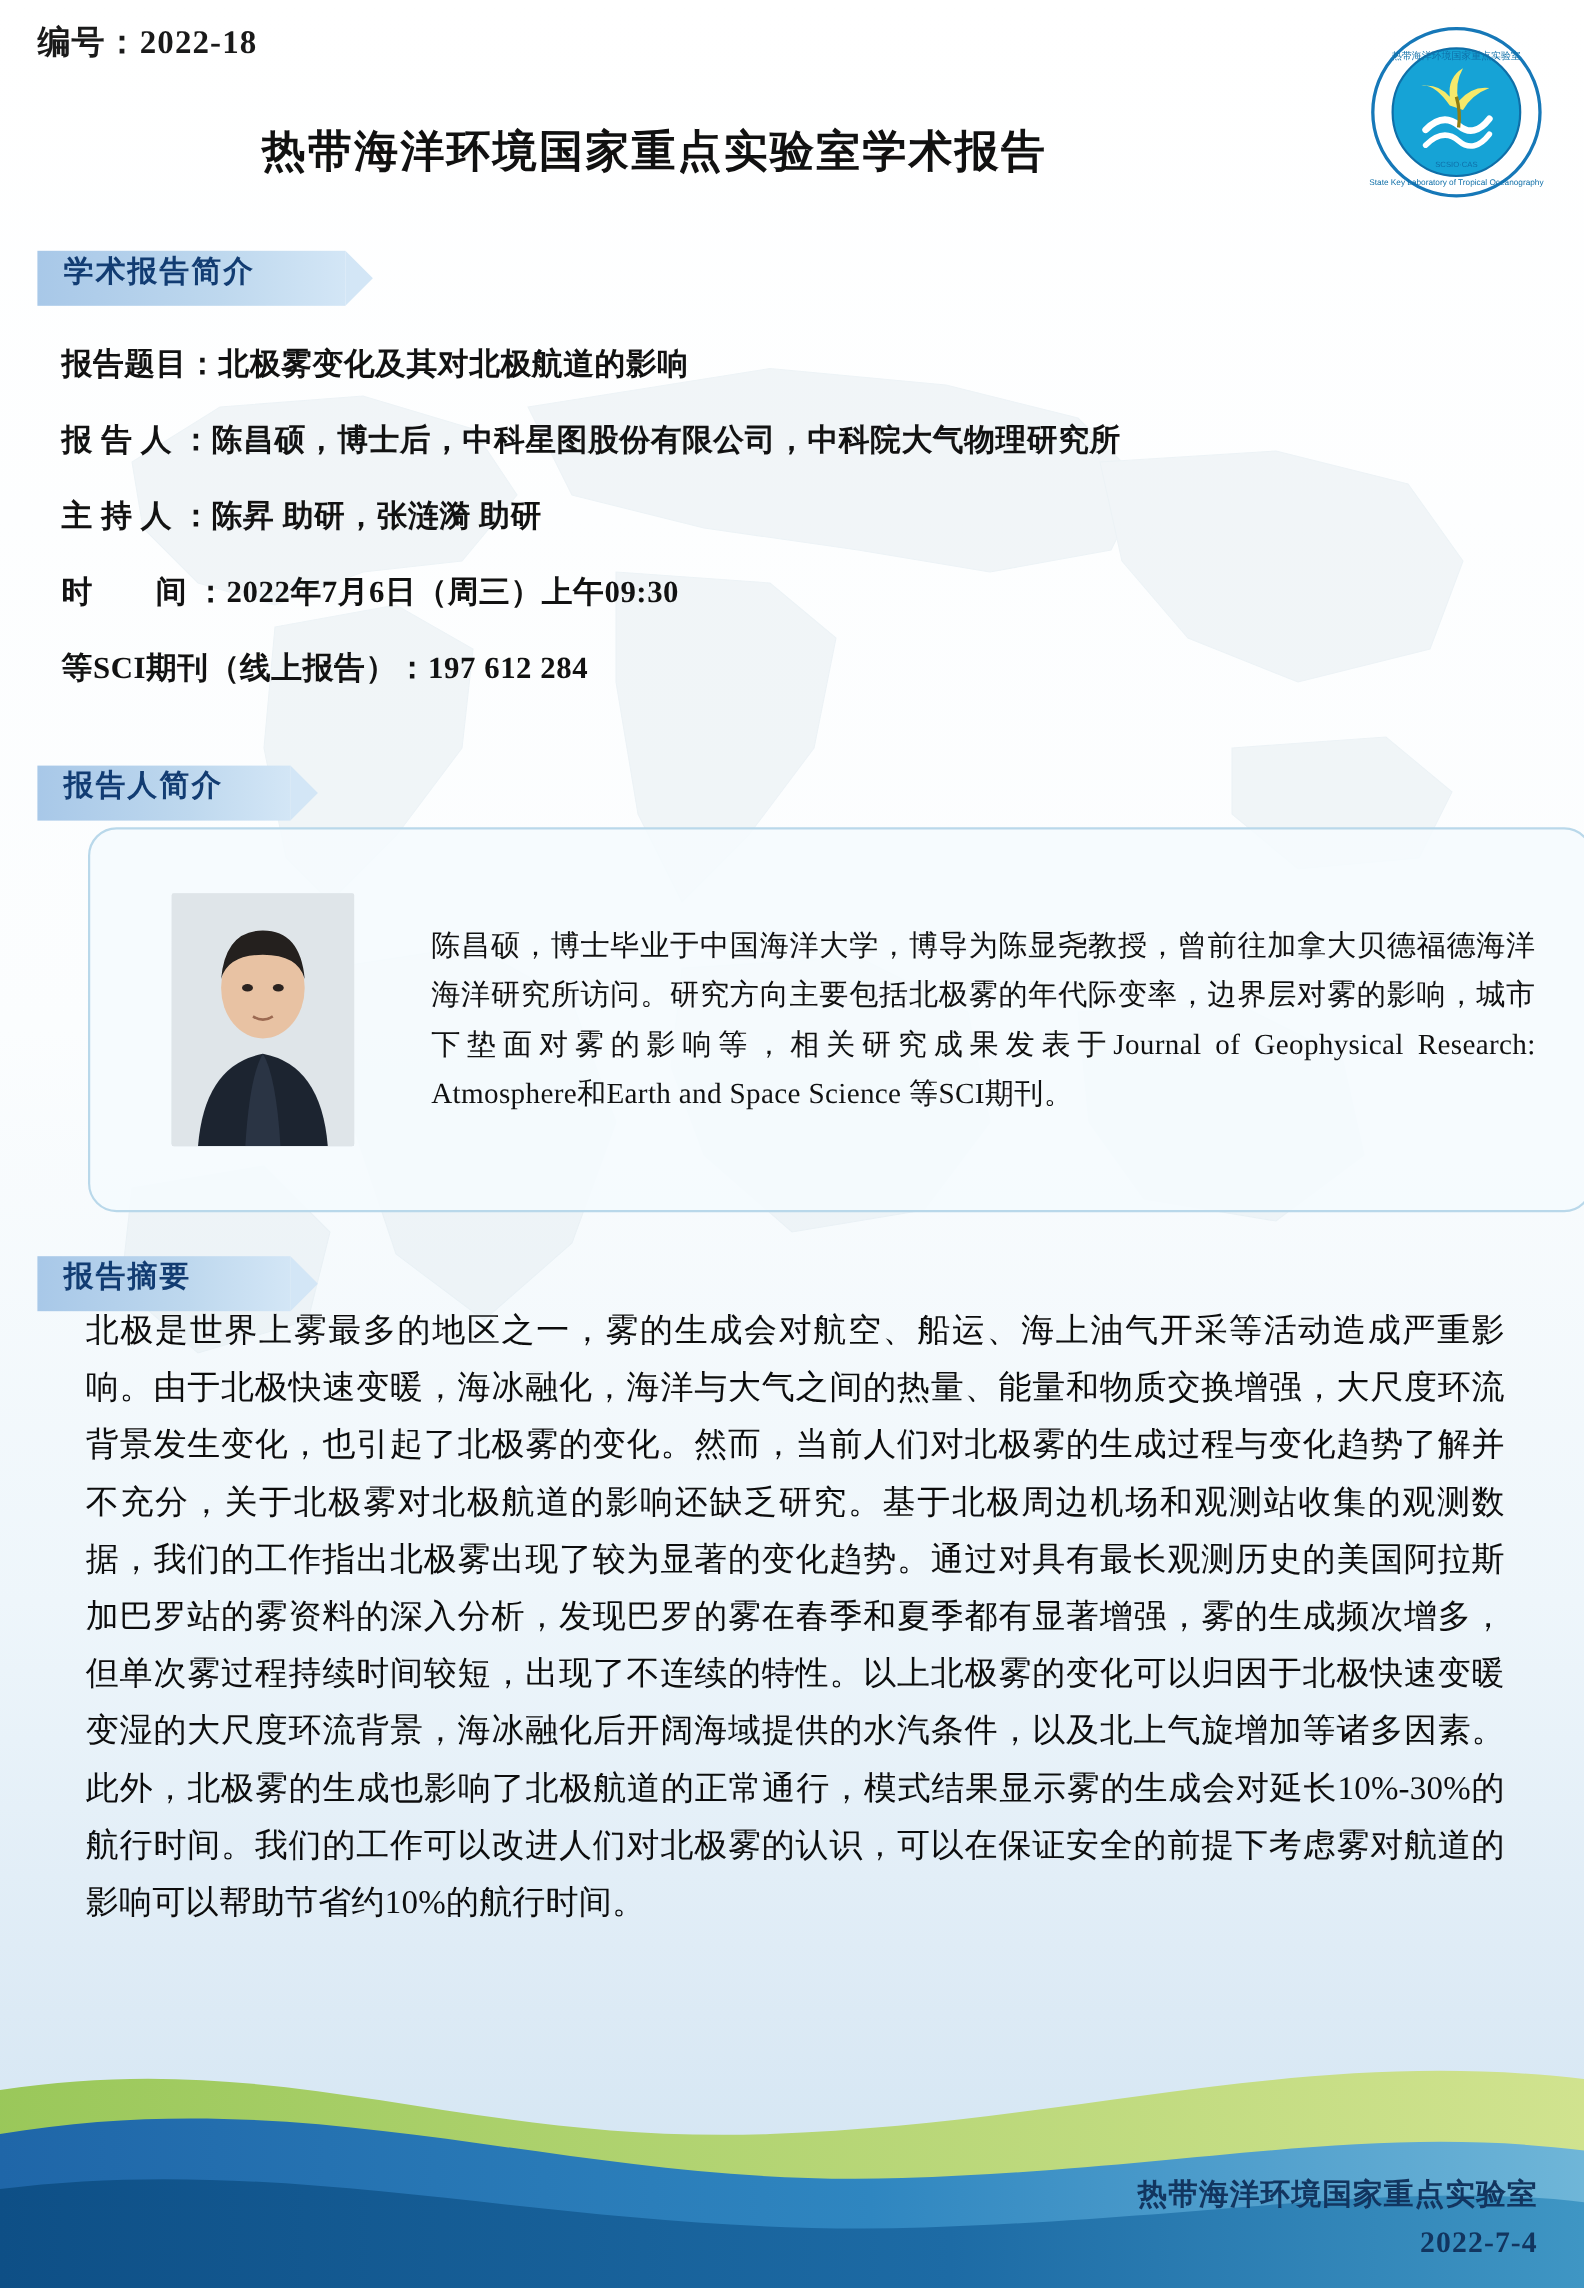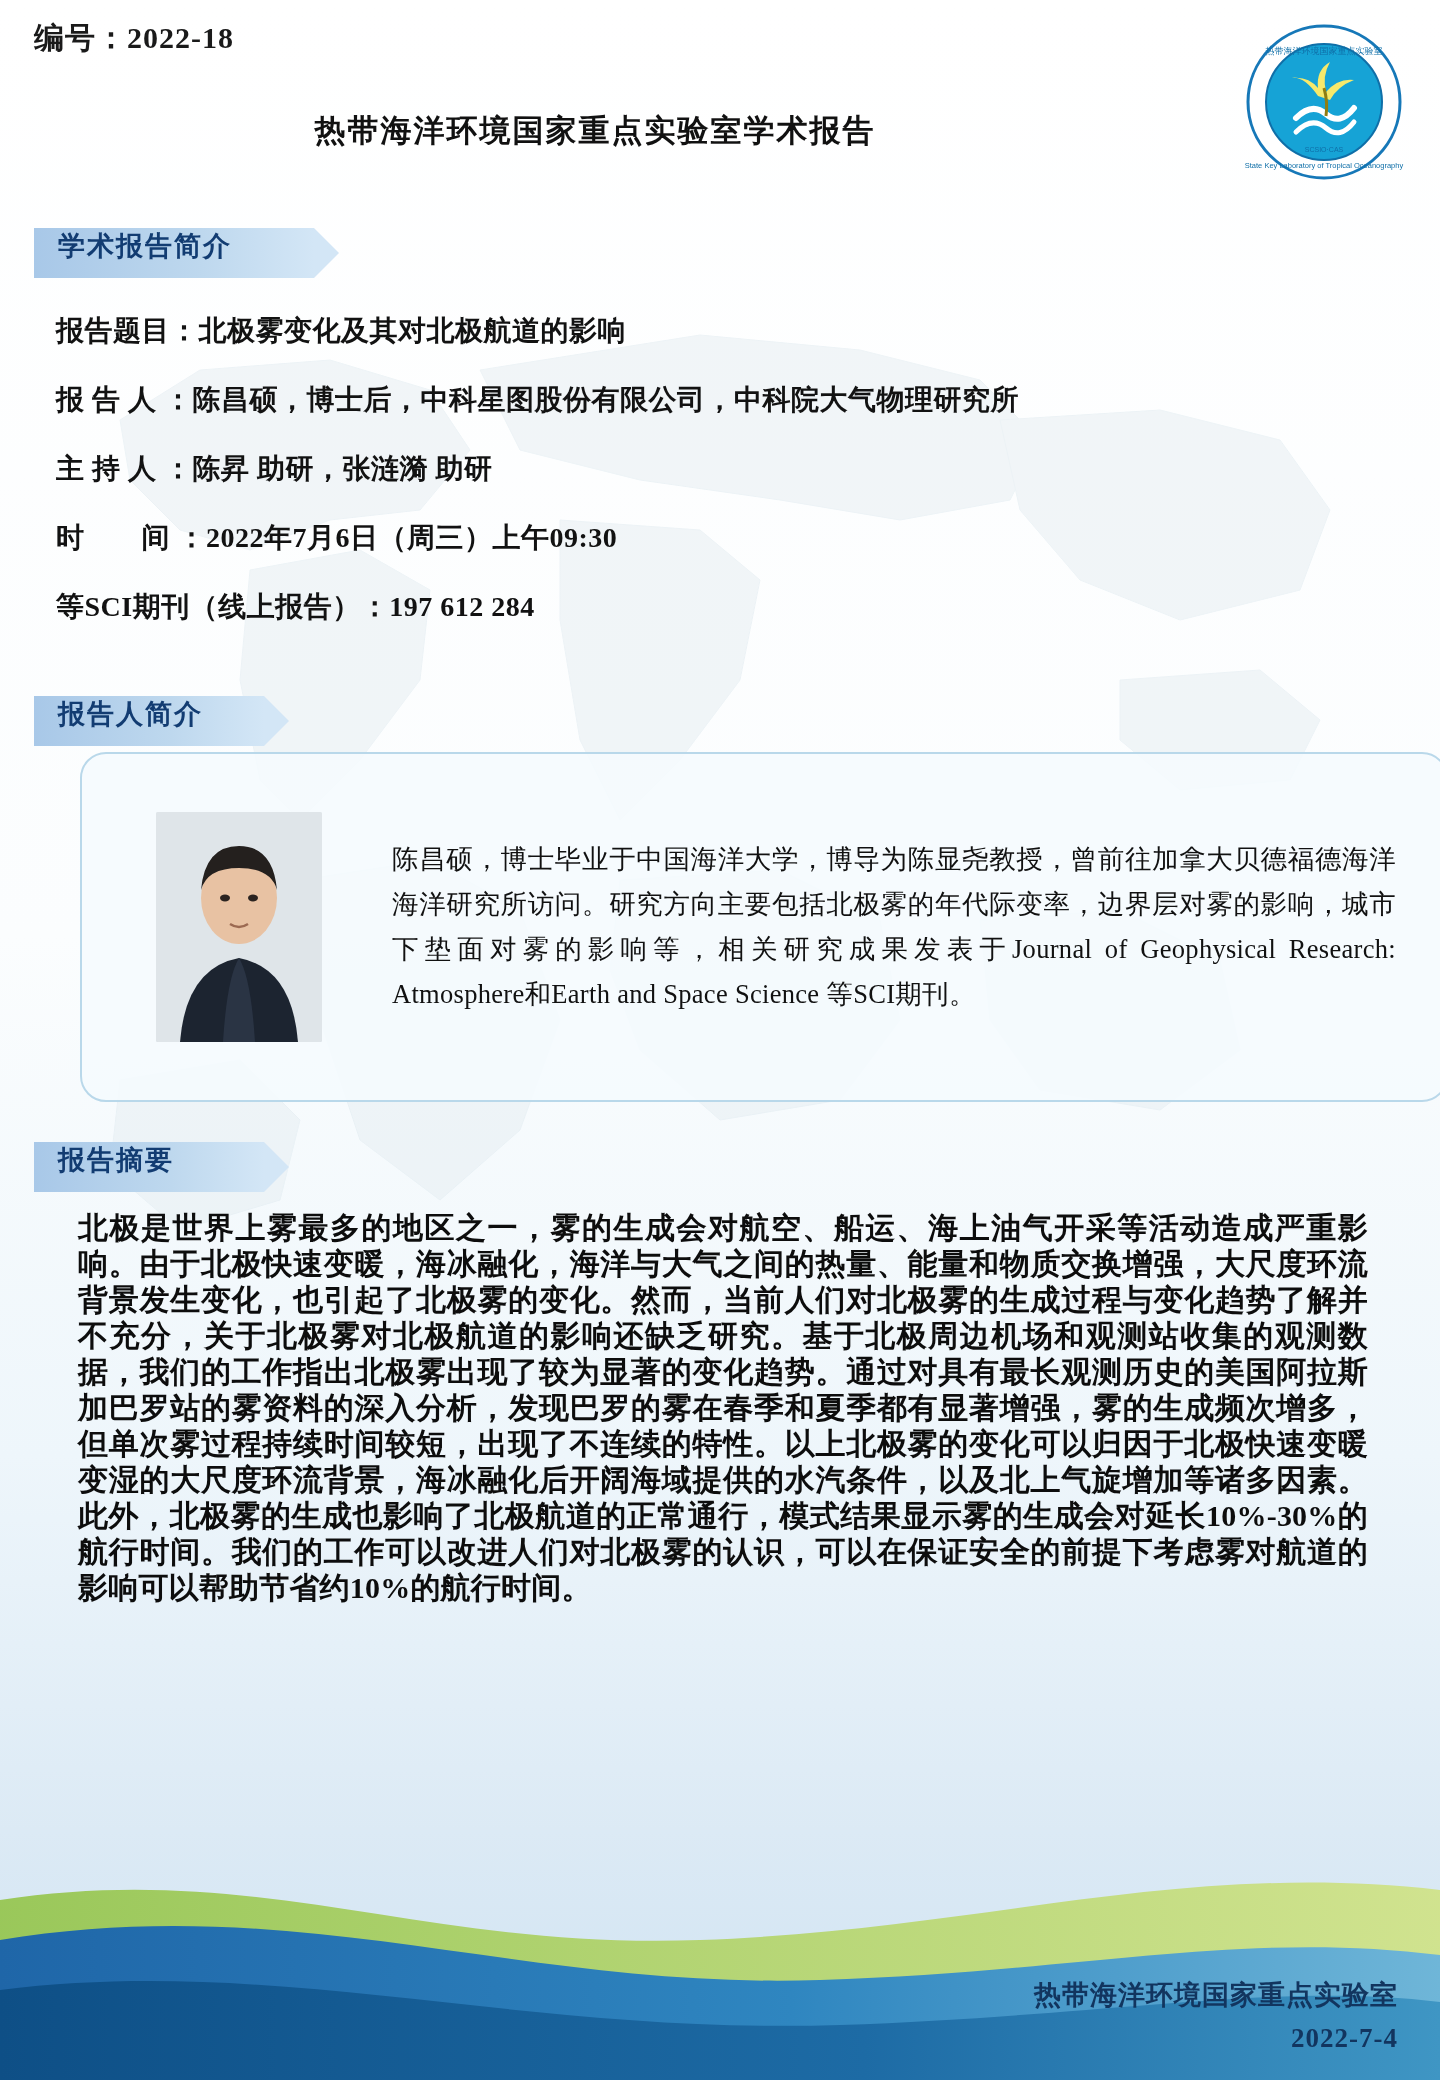--- a/index.html
+++ b/index.html
@@ -47,21 +47,21 @@
     font-weight: bold;
     color: #1a1a1a;
     letter-spacing: 1px;
   }
   .main-title {
     position: absolute;
     left: 0;
     top: 110px;
     width: 1190px;
     text-align: center;
-    font-size: 31px;
+    font-size: 40px;
     font-weight: bold;
     color: #111111;
     letter-spacing: 2px;
   }
   .logo {
     position: absolute;
     right: 36px;
     top: 22px;
     width: 160px;
     height: 160px;
@@ -145,25 +145,25 @@
     line-height: 45px;
     color: #111111;
     text-align: justify;
     letter-spacing: 0.3px;
   }
 
   
   .abstract {
     position: absolute;
     left: 78px;
-    top: 1210px;
+    top: 1184px;
     width: 1290px;
     font-size: 30px;
-    line-height: 36px;
-    font-weight: bold;
+    line-height: 52px;
+    font-weight: normal;
     color: #0d0d0d;
     text-align: justify;
     text-indent: 0;
     letter-spacing: 0.2px;
   }
 
   
   .footer {
     position: absolute;
     right: 42px;

